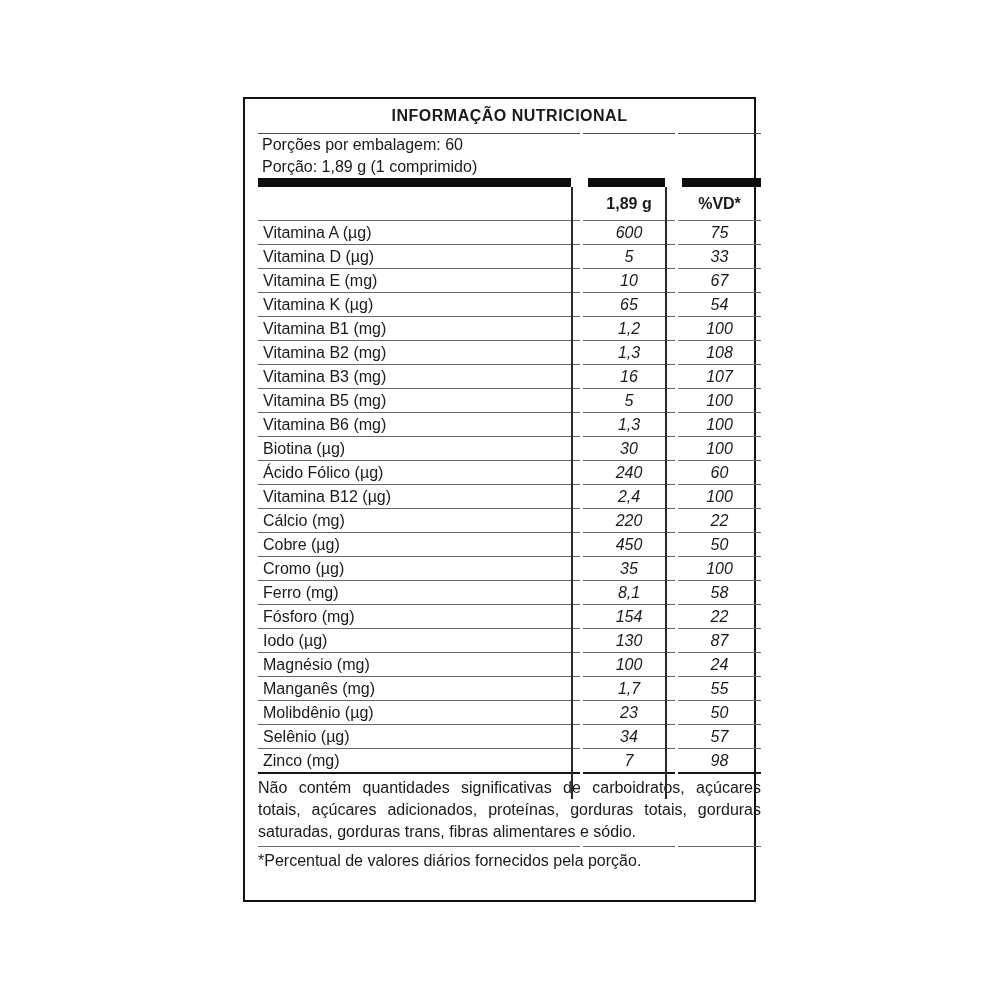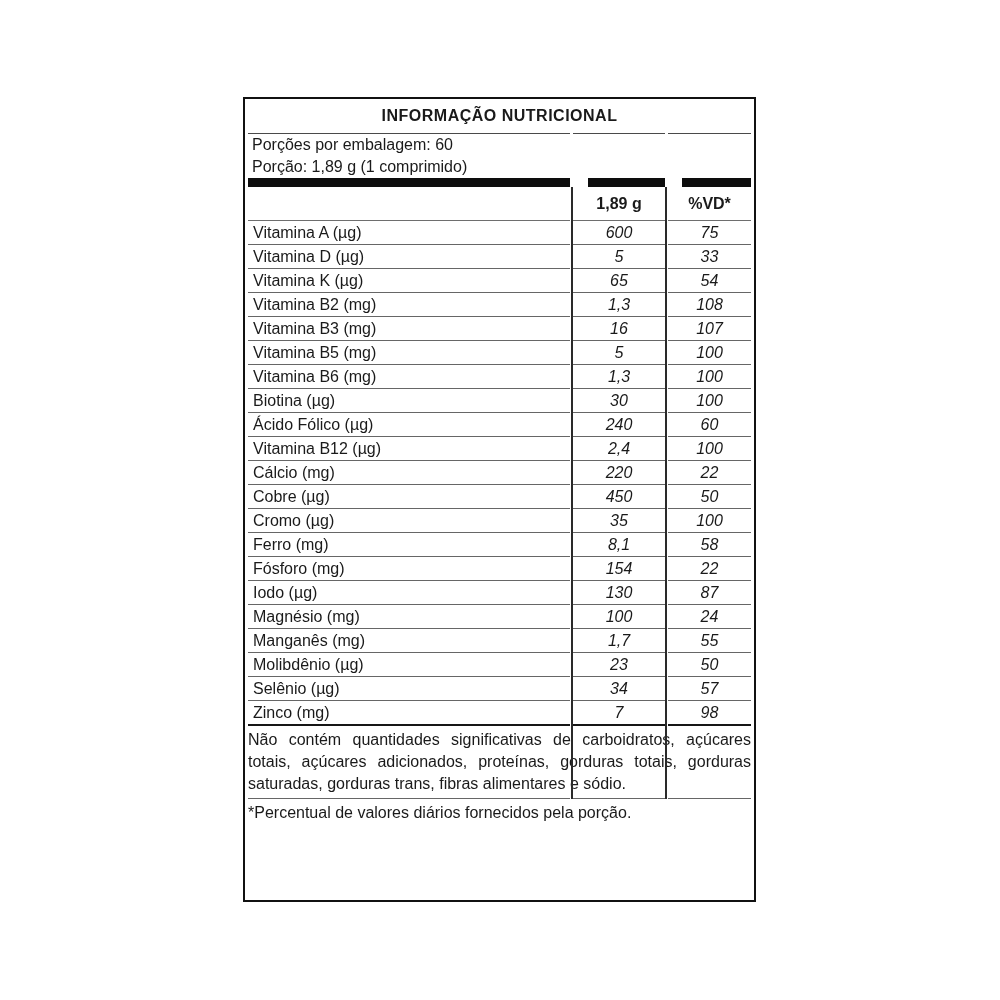--- a/index.html
+++ b/index.html
@@ -1,20 +1,20 @@
 <!DOCTYPE html>
 <html><head>
 <meta charset="utf-8">
 <style>
   html,body{margin:0;padding:0;background:#ffffff;}
   .stage{position:relative;width:1000px;height:1000px;background:#ffffff;overflow:hidden;
          font-family:"Liberation Sans",sans-serif;color:#1a1a1a;}
   .label{position:absolute;left:243px;top:97px;width:509px;height:801px;
          border:2px solid #111111;background:#ffffff;}
-  table.nt{width:509px;border-collapse:separate;border-spacing:3px 0;table-layout:fixed;}
+  table.nt{width:509px;border-collapse:separate;border-spacing:3px 0;table-layout:fixed;padding-left:10px;}
   table.nt td{padding:0;vertical-align:middle;font-size:16px;color:#1a1a1a;overflow:hidden;}
   td.title-cell{height:34px;text-align:center;font-weight:bold;font-size:20px;letter-spacing:0.5px;}
   tr.hsep td{height:0;border-bottom:1px solid #4a4a4a;line-height:0;}
   tr.hsep2 td{height:0;border-bottom:1px solid #666666;line-height:0;}
   td.portions-cell{height:44px;}
   td.portions-cell .pline{line-height:22px;padding-left:4px;white-space:nowrap;}
   tr.bar td{height:9px;background:#0d0d0d;line-height:0;}
   tr.cols td{height:33px;border-bottom:1px solid #6e6e6e;font-weight:bold;text-align:center;margin-top:36px;}
   tr.data-row td{height:23px;line-height:23px;border-bottom:1px solid #666666;}
   tr.data-row td.c-name{text-align:left;padding-left:5px;white-space:nowrap;}
@@ -68,23 +68,33 @@
     <td class="c-name">Vitamina A (µg)</td>
     <td class="c-val">600</td>
     <td class="c-val">75</td>
   </tr>
           <tr class="data-row">
     <td class="c-name">Vitamina D (µg)</td>
     <td class="c-val">5</td>
     <td class="c-val">33</td>
   </tr>
           <tr class="data-row">
+    <td class="c-name">Vitamina E (mg)</td>
+    <td class="c-val">10</td>
+    <td class="c-val">67</td>
+  </tr>
+          <tr class="data-row">
     <td class="c-name">Vitamina K (µg)</td>
     <td class="c-val">65</td>
     <td class="c-val">54</td>
+  </tr>
+          <tr class="data-row">
+    <td class="c-name">Vitamina B1 (mg)</td>
+    <td class="c-val">1,2</td>
+    <td class="c-val">100</td>
   </tr>
           <tr class="data-row">
     <td class="c-name">Vitamina B2 (mg)</td>
     <td class="c-val">1,3</td>
     <td class="c-val">108</td>
   </tr>
           <tr class="data-row">
     <td class="c-name">Vitamina B3 (mg)</td>
     <td class="c-val">16</td>
     <td class="c-val">107</td>

